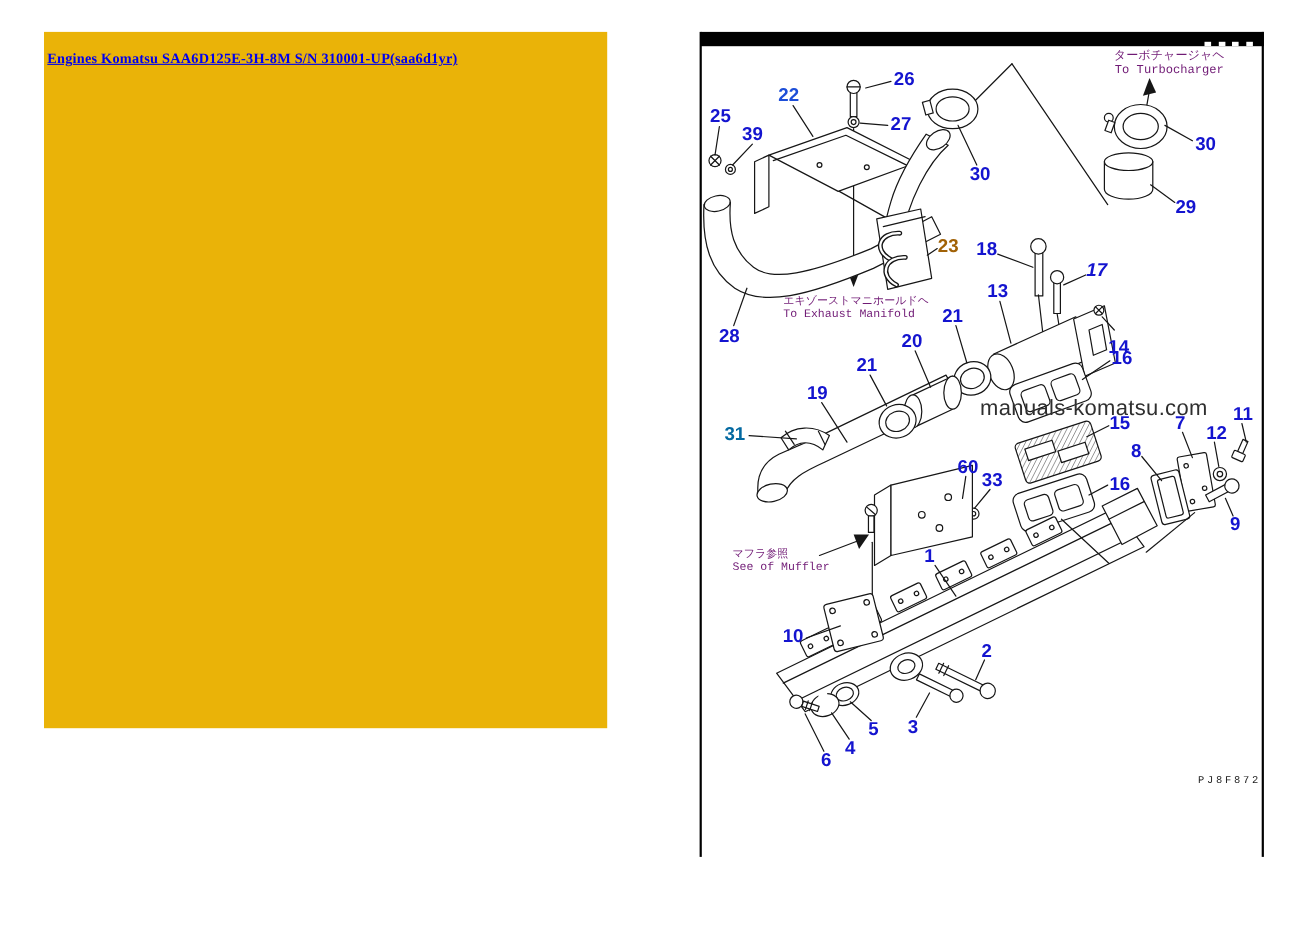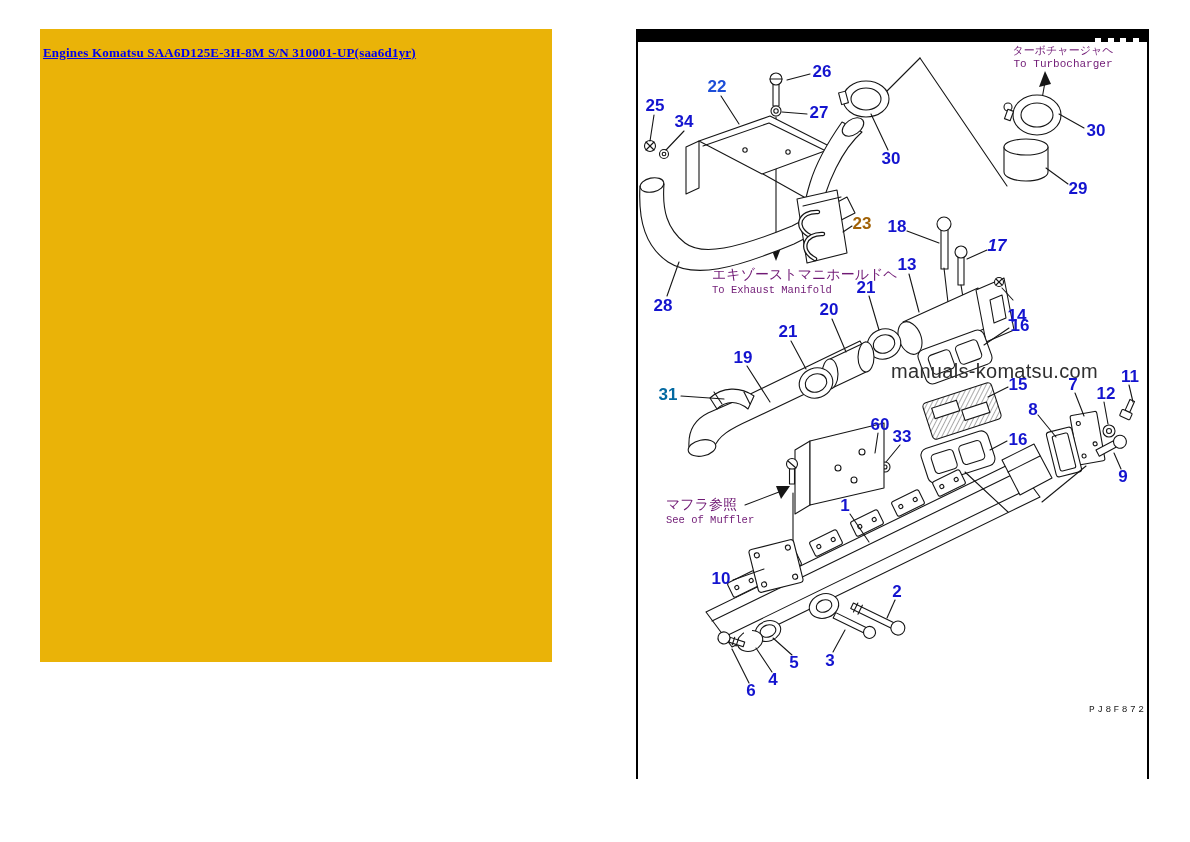--- a/index.html
+++ b/index.html
@@ -17,21 +17,21 @@
   
   .top-bar   { position:absolute; left:637px; top:29px; width:512px; height:13px; background:#000; }
   .notch     { position:absolute; top:38px; width:6px; height:4px; background:#fff; }
   .border-l  { position:absolute; left:636px; top:29px; width:2px; height:750px; background:#000; }
   .border-r  { position:absolute; left:1147px; top:29px; width:2px; height:750px; background:#000; }
 
   svg.drawing { position:absolute; left:0; top:0; }
 
   .anno { position:absolute; color:#701a75; white-space:nowrap;
           font-family:"Liberation Mono","DejaVu Sans Mono", monospace; }
-  .anno .jp { display:block; font-size:14px; }
+  .anno .jp { display:block; font-size:10px; }
   .anno .en { display:block; font-size:10.5px; }
   .anno-turbo { left:992px; top:43px; width:142px; text-align:center; }
   .anno-turbo .jp { font-size:11px; }
   .anno-turbo .en { font-size:11px; }
   .anno-exhaust { left:712px; top:266px; }
   .anno-muffler { left:666px; top:496px; width:90px; text-align:left; }
 
   .watermark { position:absolute; left:891px; top:360px; font-size:20px;
                color:#2f2f2f; letter-spacing:0.3px;
                font-family:"Liberation Sans", sans-serif; }
@@ -385,21 +385,21 @@
 </div>
 
 <div class="watermark">manuals-komatsu.com</div>
 <div class="figure-code">PJ8F872</div>
 
 <div>
     <div class="callout" style="left: 822px; top: 72px; color: rgb(20, 20, 207);">26</div>
     <div class="callout" style="left: 717px; top: 87px; color: #1d4ed8;">22</div>
     <div class="callout" style="left: 655px; top: 106px; color: rgb(20, 20, 207);">25</div>
     <div class="callout" style="left: 819px; top: 113px; color: rgb(20, 20, 207);">27</div>
-    <div class="callout" style="left: 684px; top: 122px; color: rgb(20, 20, 207);">34</div>
+    <div class="callout" style="left: 684px; top: 122px; color: rgb(20, 20, 207);">39</div>
     <div class="callout" style="left: 891px; top: 159px; color: rgb(20, 20, 207);">30</div>
     <div class="callout" style="left: 1096px; top: 131px; color: rgb(20, 20, 207);">30</div>
     <div class="callout" style="left: 1078px; top: 189px; color: rgb(20, 20, 207);">29</div>
     <div class="callout" style="left: 862px; top: 224px; color: #a16207;">23</div>
     <div class="callout" style="left: 897px; top: 227px; color: rgb(20, 20, 207);">18</div>
     <div class="callout" style="left: 997px; top: 246px; color: rgb(20, 20, 207); font-style: italic;">17</div>
     <div class="callout" style="left: 907px; top: 265px; color: rgb(20, 20, 207);">13</div>
     <div class="callout" style="left: 866px; top: 288px; color: rgb(20, 20, 207);">21</div>
     <div class="callout" style="left: 663px; top: 306px; color: rgb(20, 20, 207);">28</div>
     <div class="callout" style="left: 1017px; top: 316px; color: rgb(20, 20, 207);">14</div>

